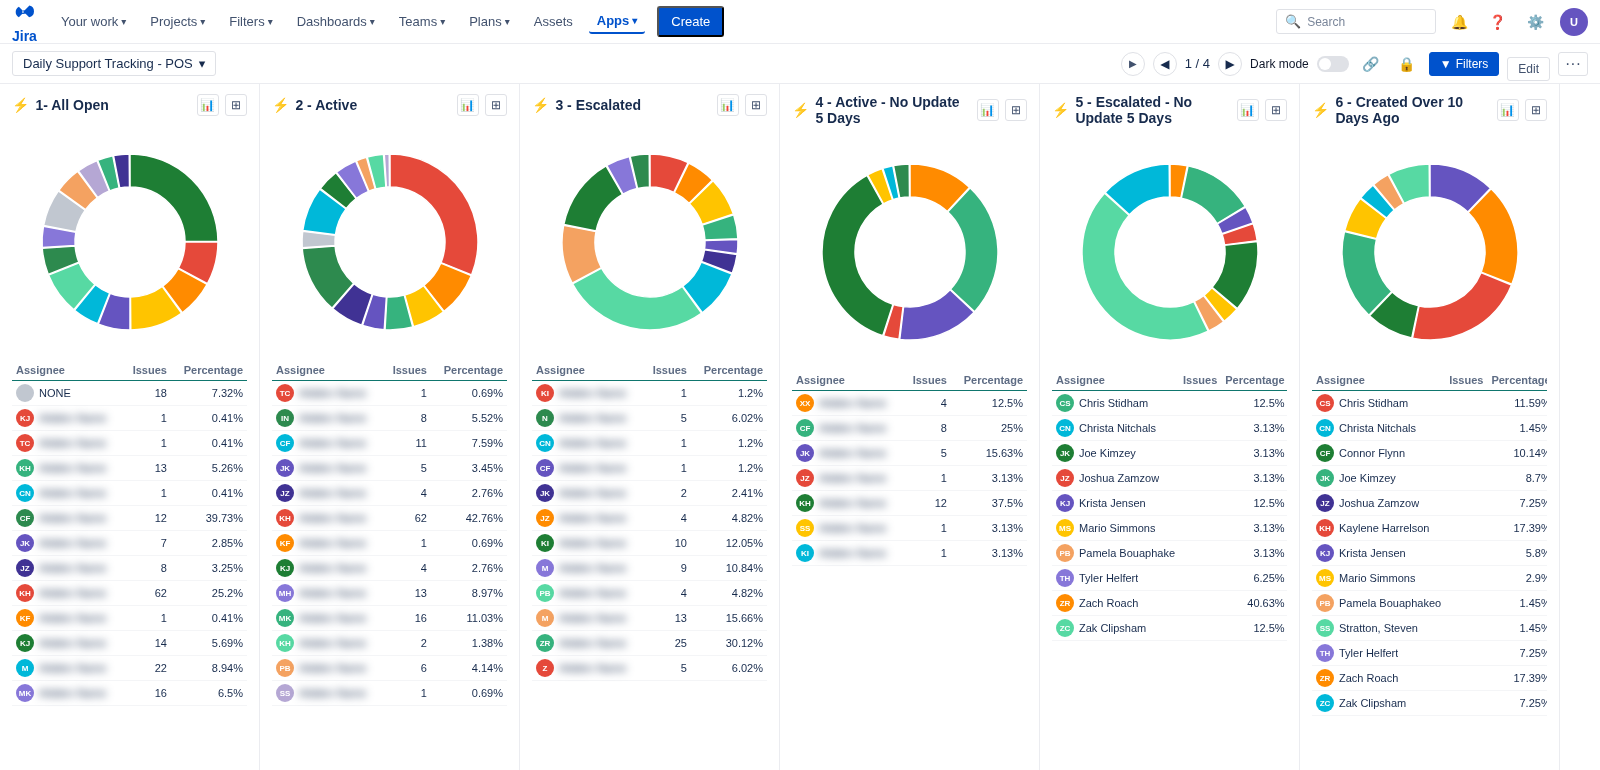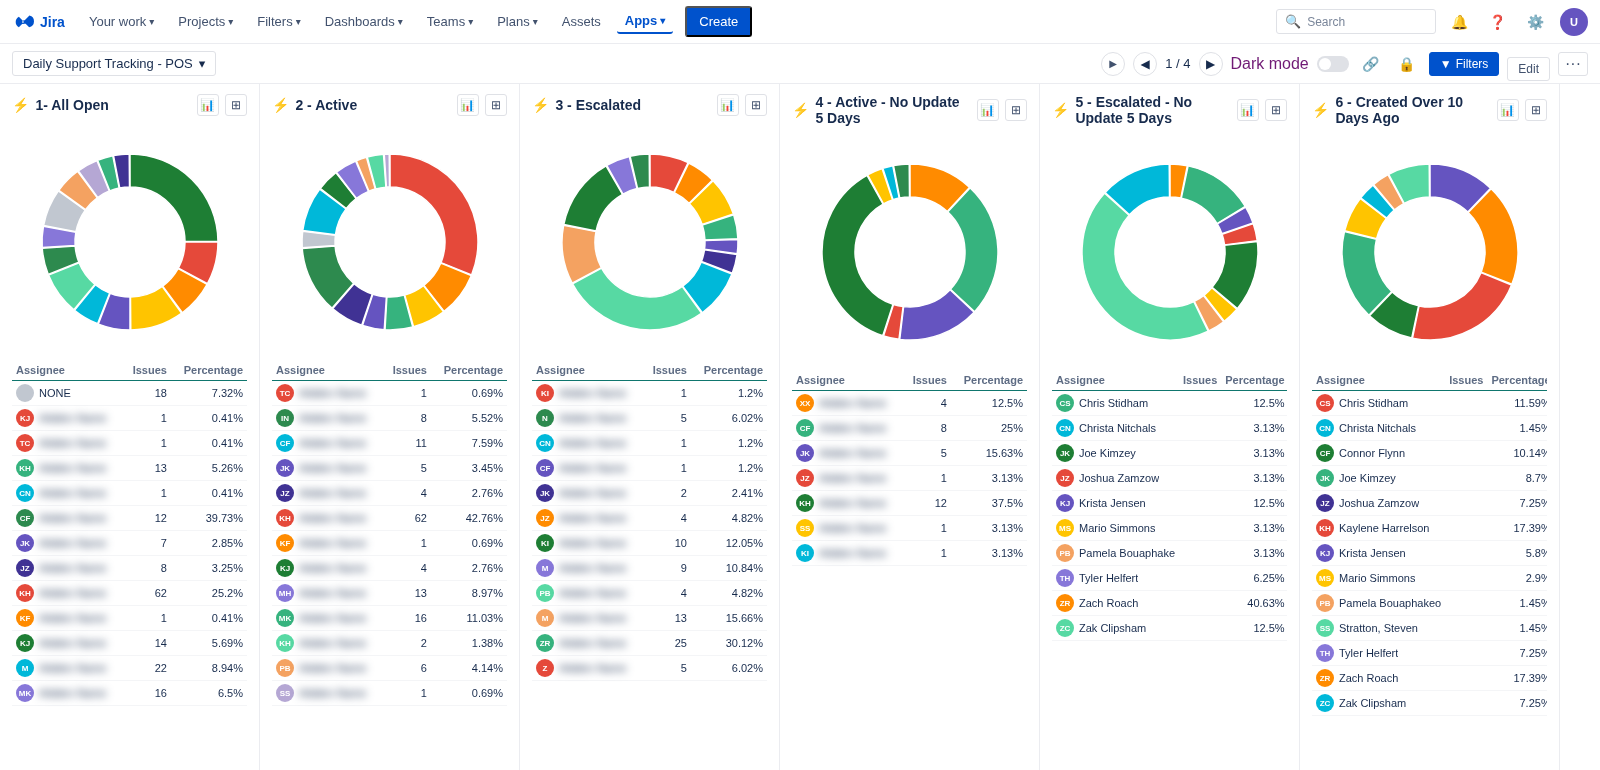--- a/index.html
+++ b/index.html
@@ -1,37 +1,37 @@
 <!DOCTYPE html>
 <html><head>
   <meta charset="utf-8">
   <style>
     * { box-sizing: border-box; margin: 0; padding: 0; }
     body { font-family: -apple-system, BlinkMacSystemFont, "Segoe UI", sans-serif; font-size: 12px; background: #fff; color: #172b4d; overflow-x: hidden; }
     
     
     .nav { display: flex; align-items: center; height: 44px; background: #fff; border-bottom: 1px solid #ebecf0; padding: 0 12px; gap: 8px; position: sticky; top: 0; z-index: 100; }
-    .nav-logo { display: flex; align-items: center; gap: 4px; font-weight: 700; color: #0052cc; font-size: 14px; margin-right: 8px; }
+    .nav-logo { display: flex; align-items: center; gap: 4px; font-weight: 700; color: #0052cc; font-size: 14px; margin-right: 8px; flex-direction: column; }
     .nav-logo svg { width: 24px; height: 24px; }
     .nav-item { font-size: 13px; color: #42526e; padding: 4px 8px; cursor: pointer; border-radius: 3px; display: flex; align-items: center; gap: 3px; white-space: nowrap; }
     .nav-item .chevron { font-size: 10px; }
     .nav-create { background: #0052cc; color: #fff; border-radius: 3px; padding: 6px 12px; font-size: 13px; font-weight: 500; cursor: pointer; margin-left: 4px; }
     .nav-apps { border-bottom: 2px solid #0052cc; color: #0052cc; font-weight: 600; }
     .nav-right { margin-left: auto; display: flex; align-items: center; gap: 10px; }
     .nav-search { display: flex; align-items: center; border: 1px solid #dfe1e6; border-radius: 3px; padding: 4px 8px; gap: 6px; color: #7a869a; font-size: 13px; width: 160px; cursor: text; }
     .nav-icon-btn { width: 28px; height: 28px; border-radius: 50%; display: flex; align-items: center; justify-content: center; cursor: pointer; color: #42526e; font-size: 14px; }
     .avatar { width: 28px; height: 28px; border-radius: 50%; background: #6554c0; display: flex; align-items: center; justify-content: center; color: #fff; font-size: 11px; font-weight: 600; cursor: pointer; }
 
     
     .sub-toolbar { display: flex; align-items: center; height: 40px; background: #fff; border-bottom: 1px solid #ebecf0; padding: 0 12px; gap: 16px; }
     .dashboard-select { display: flex; align-items: center; gap: 6px; border: 1px solid #dfe1e6; border-radius: 3px; padding: 4px 10px; font-size: 13px; color: #172b4d; cursor: pointer; min-width: 200px; }
     .sub-controls { margin-left: auto; display: flex; align-items: center; gap: 8px; }
     .play-btn { width: 24px; height: 24px; border-radius: 50%; border: 1px solid #dfe1e6; display: flex; align-items: center; justify-content: center; cursor: pointer; font-size: 10px; color: #42526e; }
     .page-nav-btn { width: 24px; height: 24px; border-radius: 50%; border: 1px solid #dfe1e6; display: flex; align-items: center; justify-content: center; cursor: pointer; font-size: 12px; }
-    .dark-mode-label { font-size: 16px; color: #701a75; }
+    .dark-mode-label { font-size: 12px; color: #0f172a; }
     .toggle { width: 32px; height: 16px; background: #dfe1e6; border-radius: 8px; position: relative; cursor: pointer; }
     .toggle-knob { width: 12px; height: 12px; background: #fff; border-radius: 50%; position: absolute; top: 2px; left: 2px; }
     .action-btn { padding: 4px 10px; border-radius: 3px; font-size: 12px; cursor: pointer; border: 1px solid #dfe1e6; }
     .filters-btn { background: #0052cc; color: #fff; border-color: #0052cc; display: flex; align-items: center; gap: 4px; }
     .edit-btn { background: #fff; color: #42526e; margin-top: 11px; }
     .more-btn { background: #fff; color: #42526e; font-size: 16px; padding: 2px 6px; }
 
     
     .main { display: flex; padding: 0; overflow-x: auto; height: calc(100vh - 84px); }
 

